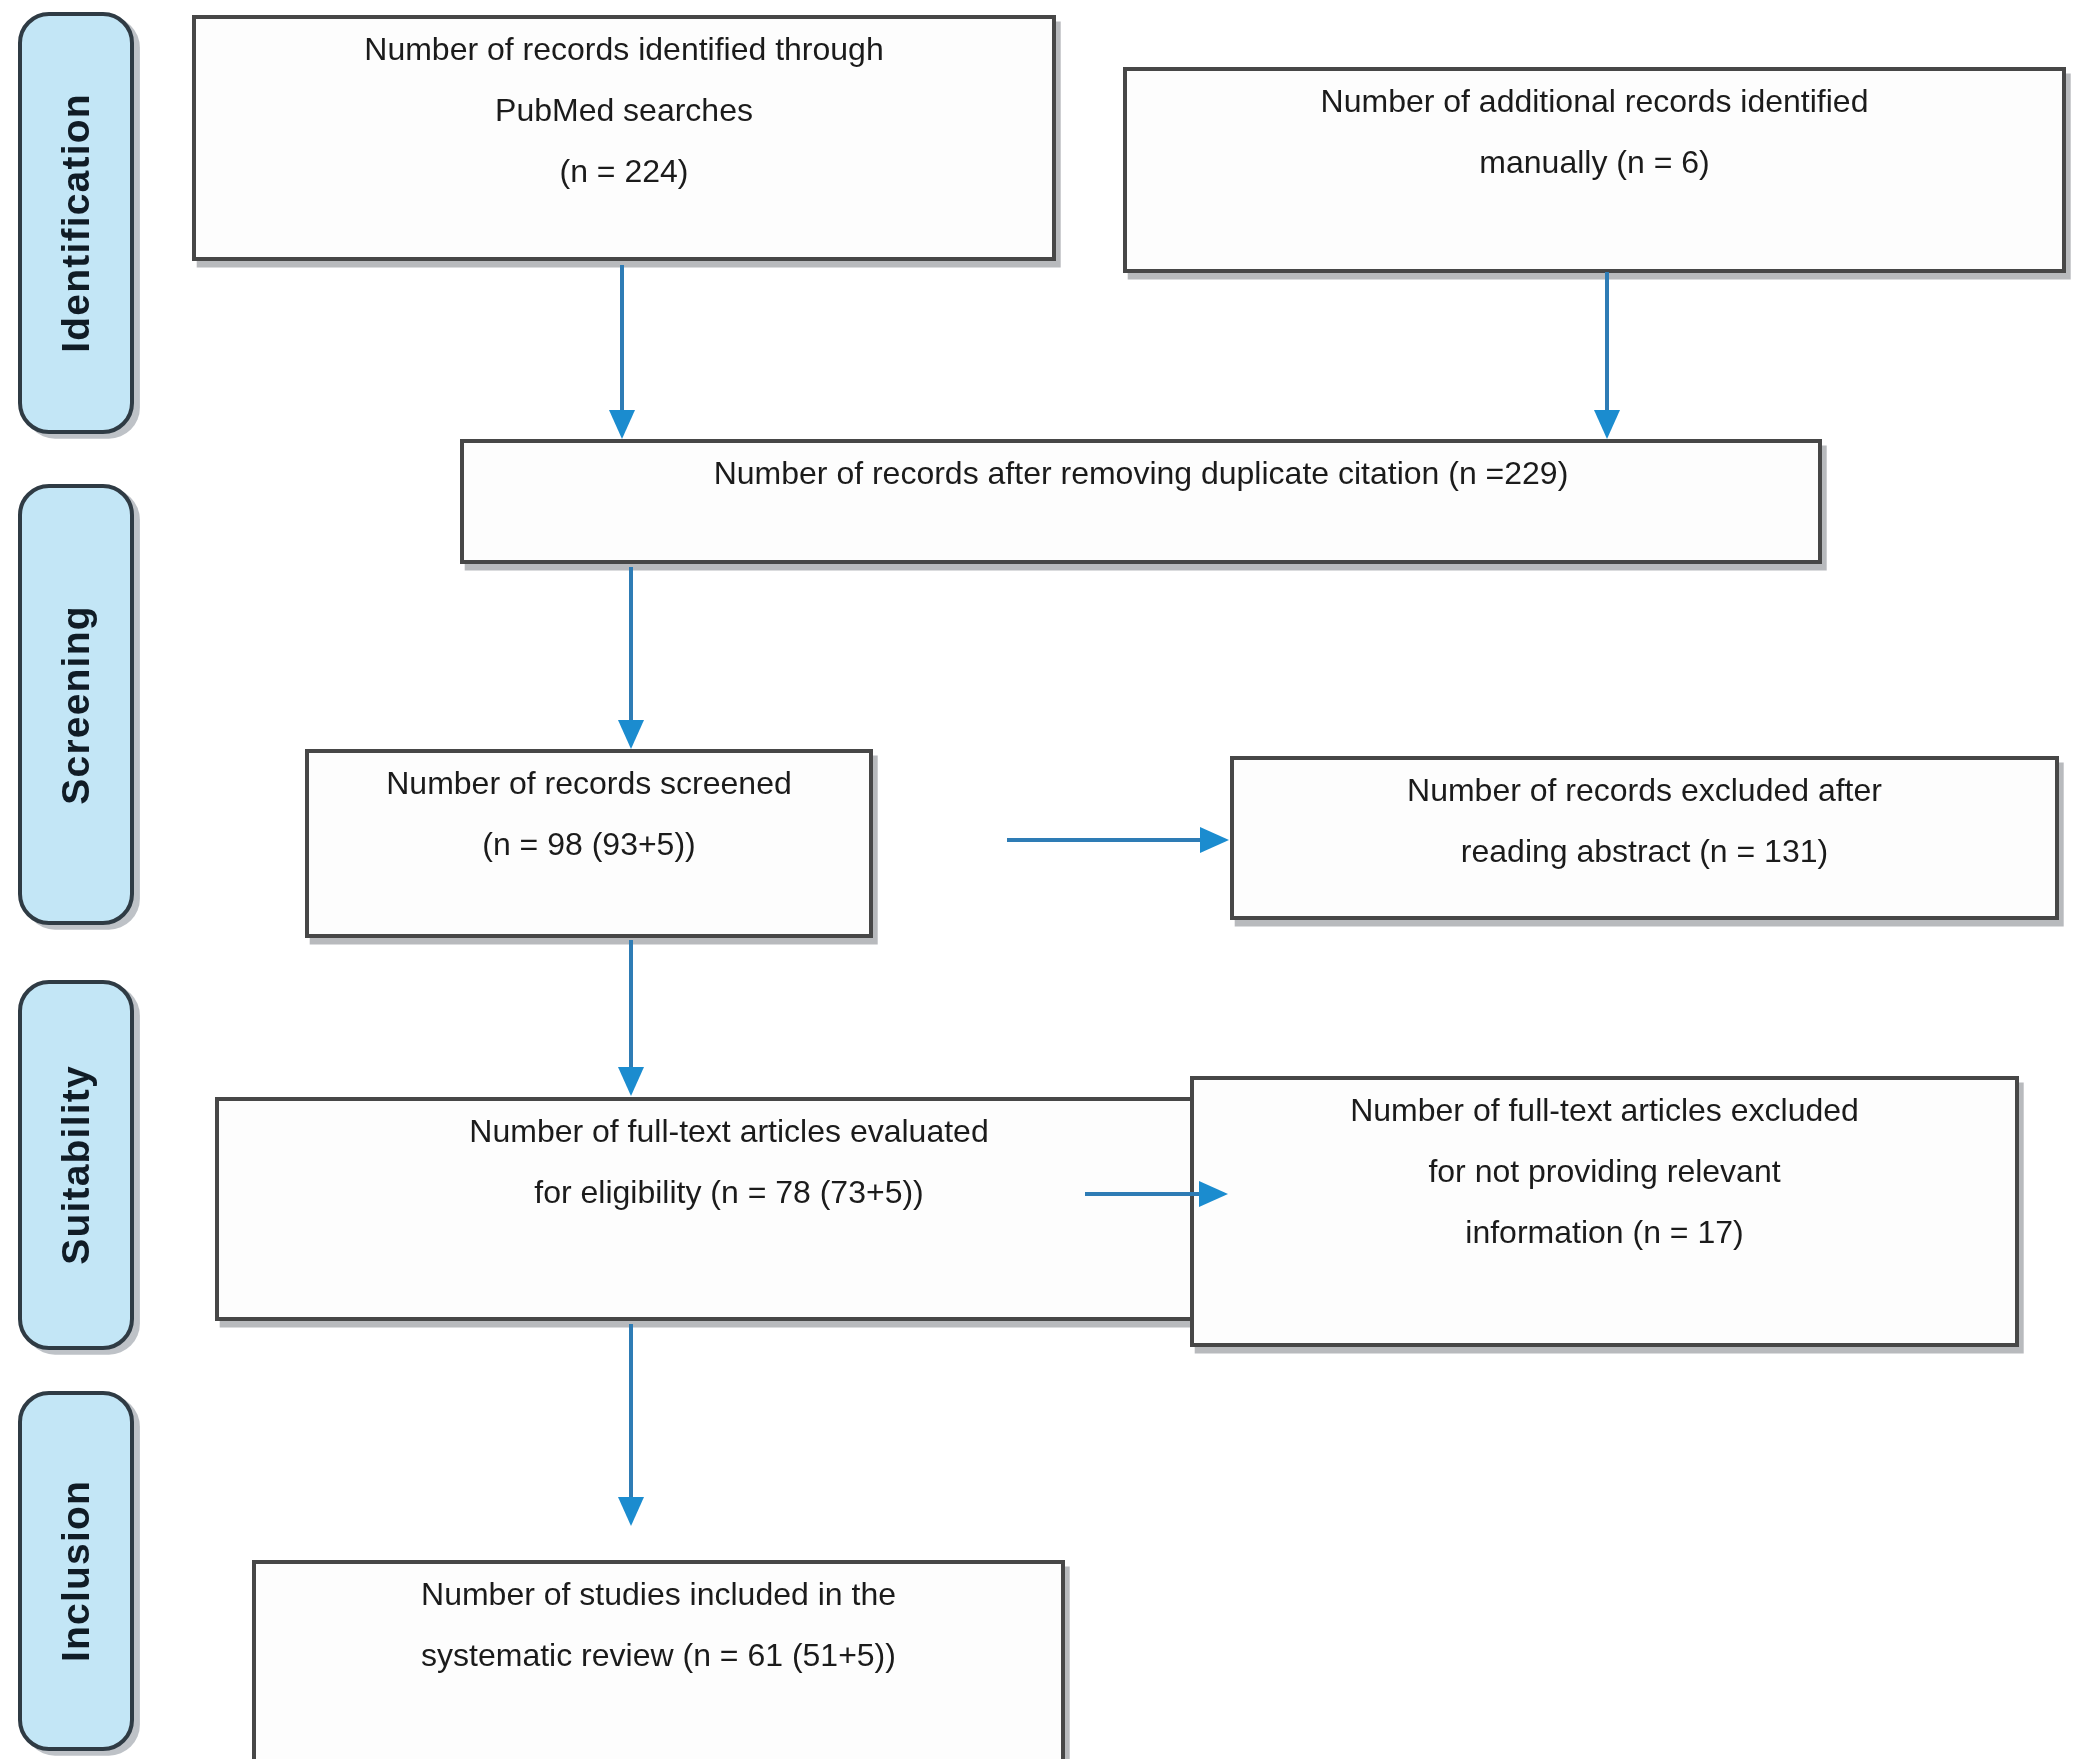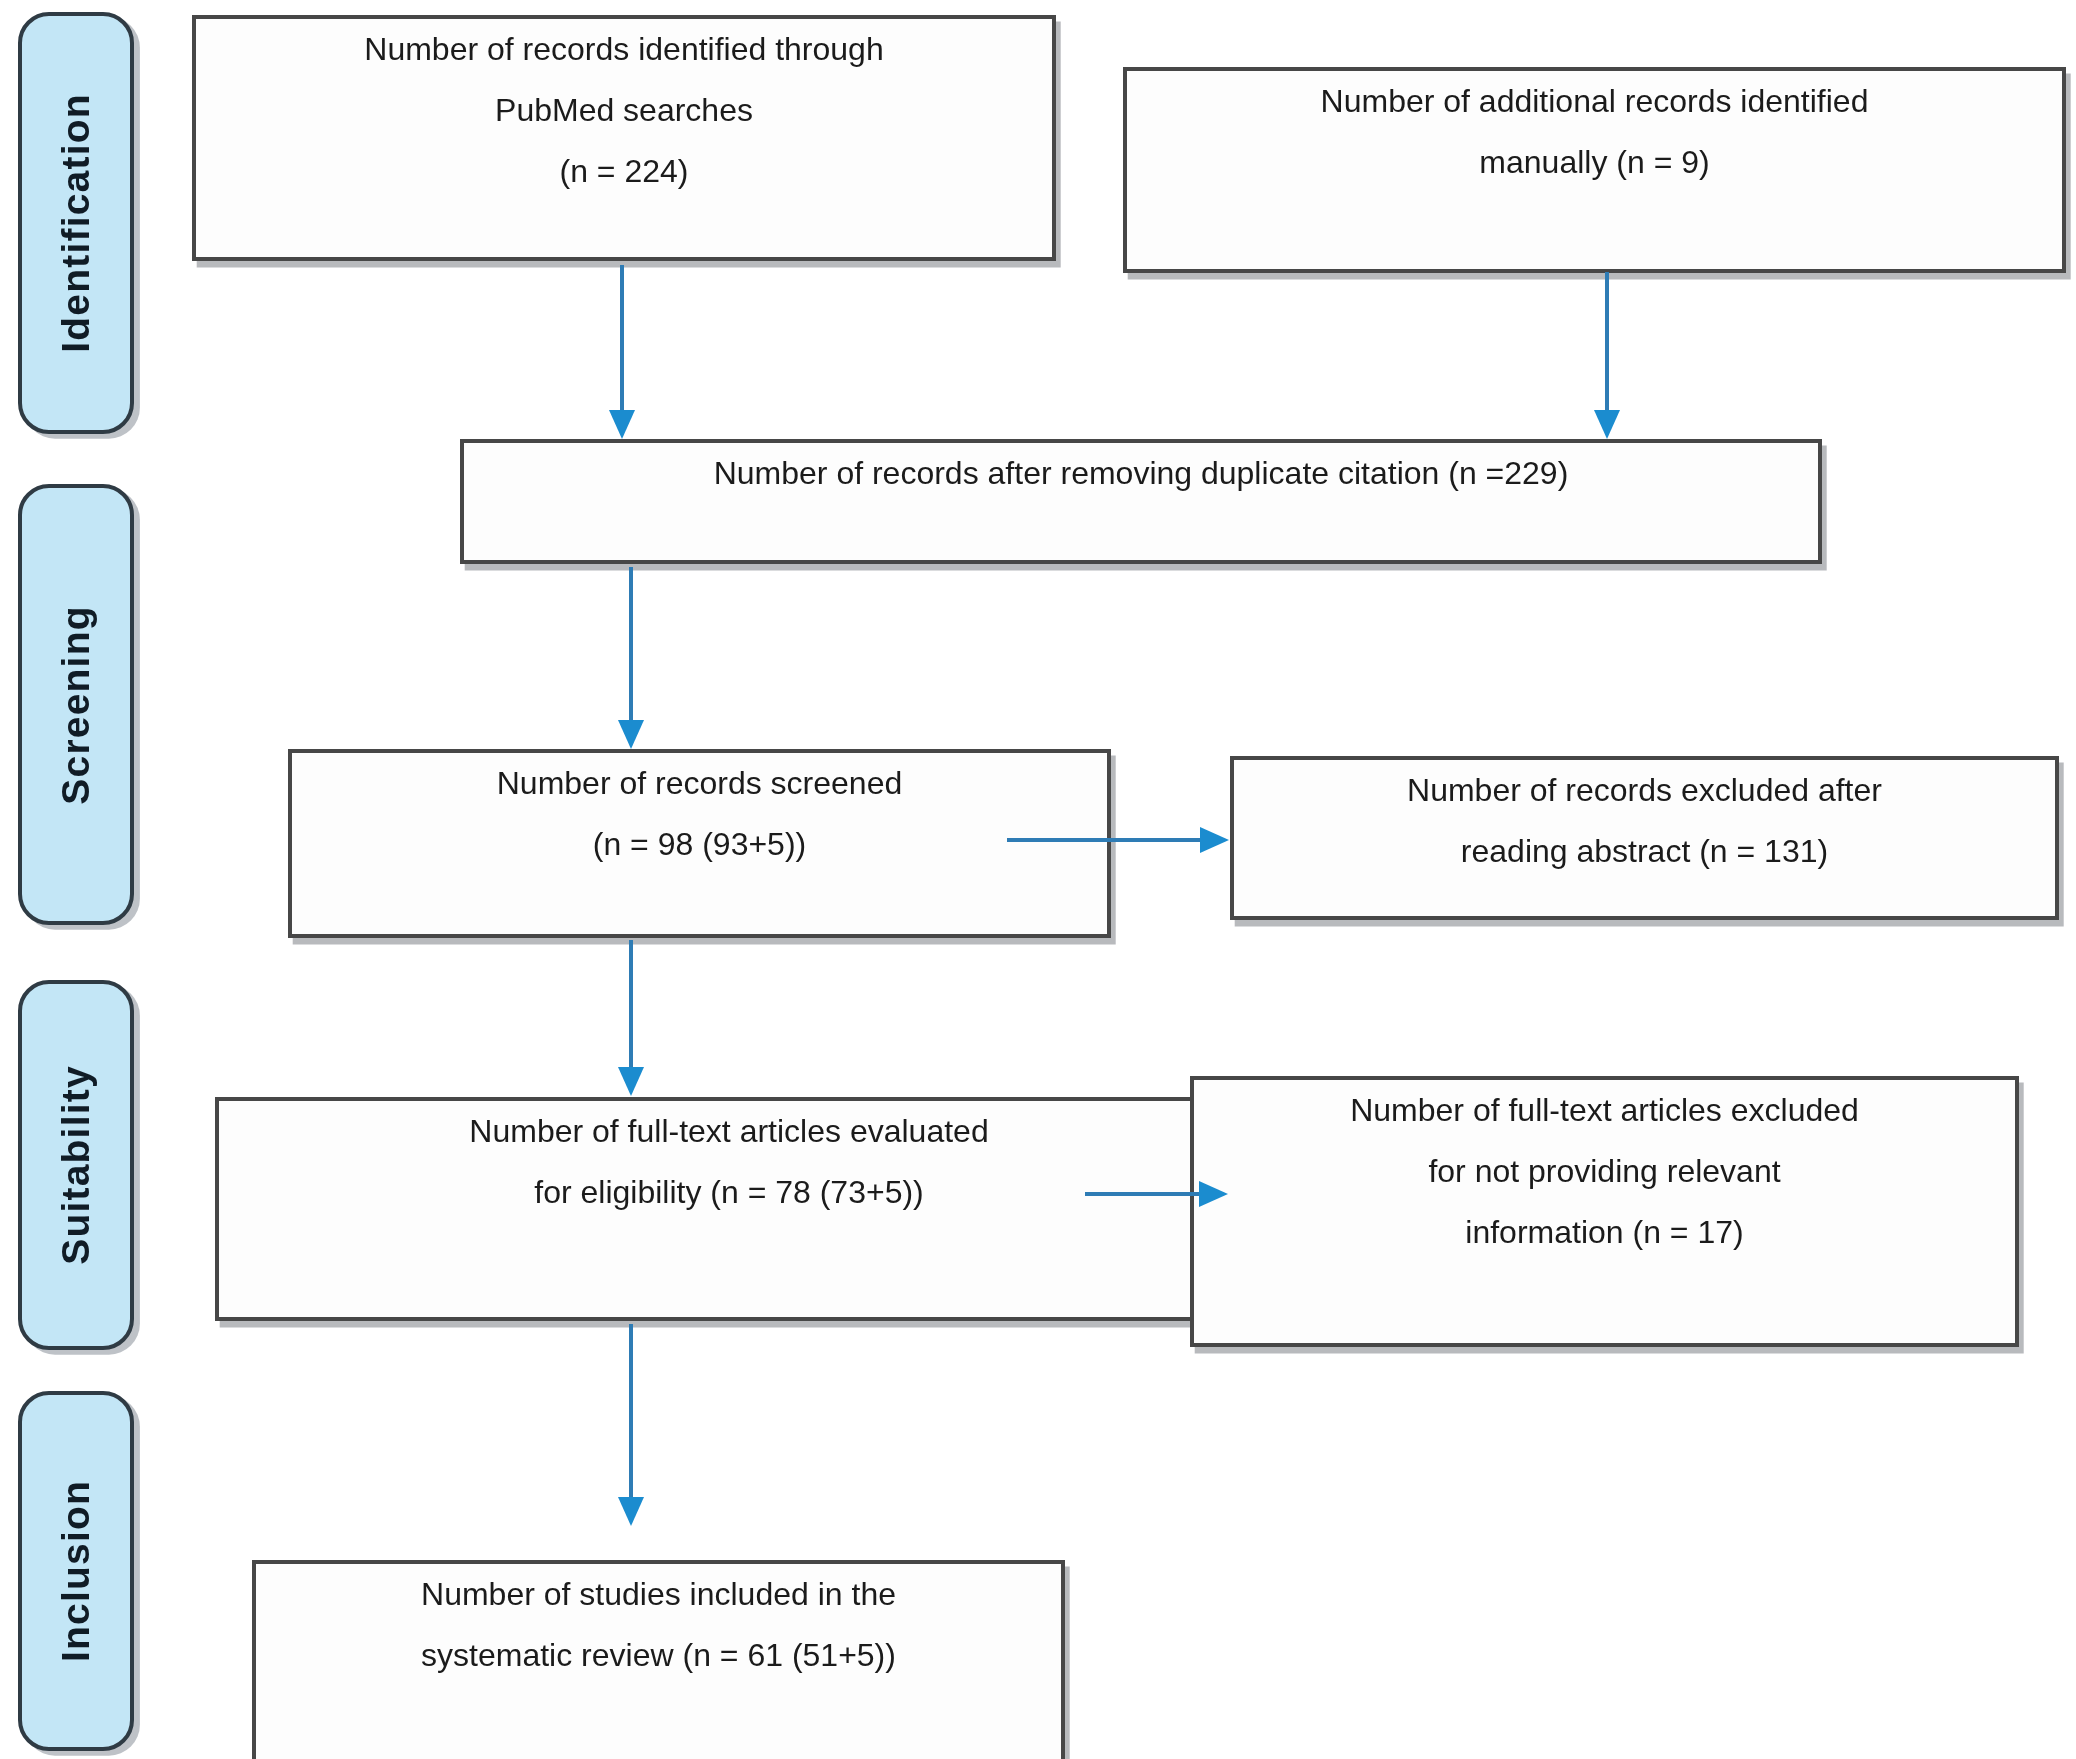--- a/index.html
+++ b/index.html
@@ -93,21 +93,21 @@
 
   
   #stage-identification { top: 11.8px;   height: 422px; }
   #stage-screening      { top: 484px;  height: 441px; }
   #stage-suitability    { top: 980px; height: 370px; }
   #stage-inclusion      { top: 1391px; height: 360px; }
 
   #box-pubmed     { left: 192px;  top: 14.7px;   width: 864px; height: 246px; }
   #box-manual     { left: 1123px; top: 67px;  width: 943px; height: 206px; }
   #box-dedup      { left: 460px;  top: 439px;  width: 1362px; height: 125px; }
-  #box-screened   { left: 288px;  top: 749px; width: 823px; height: 189px; }
+  #box-screened   { left: 305px;  top: 749px; width: 568px; height: 189px; }
   #box-excl-abs   { left: 1230px; top: 756px; width: 829px; height: 164px; }
   #box-fulltext   { left: 215px;  top: 1097px; width: 1028px; height: 224px; }
   #box-excl-ft    { left: 1190px; top: 1076px; width: 829px; height: 271px; }
   #box-included   { left: 252px;  top: 1560px; width: 813px; height: 210px; }
 
   #arrow-pubmed-down   { left: 608px; top: 265px;  height: 174px; }
   #arrow-manual-down   { left: 1593px; top: 272px;  height: 167px; }
   #arrow-dedup-down    { left: 617px; top: 567px;  height: 182px; }
   #arrow-screened-down { left: 617px; top: 940px; height: 156px; }
   #arrow-fulltext-down { left: 617px; top: 1324px; height: 202px; }
@@ -133,21 +133,21 @@
   </div>
 
   <div class="flow-box" id="box-pubmed">
     <div class="bl">Number of records identified through</div>
     <div class="bl">PubMed searches</div>
     <div class="bl">(n = 224)</div>
   </div>
 
   <div class="flow-box" id="box-manual">
     <div class="bl">Number of additional records identified</div>
-    <div class="bl">manually (n = 9)</div>
+    <div class="bl">manually (n = 6)</div>
   </div>
 
   <div class="flow-box" id="box-dedup">
     <div class="bl">Number of records after removing duplicate citation (n =229)</div>
   </div>
 
   <div class="flow-box" id="box-screened">
     <div class="bl">Number of records screened</div>
     <div class="bl">(n = 98 (93+5))</div>
   </div>

